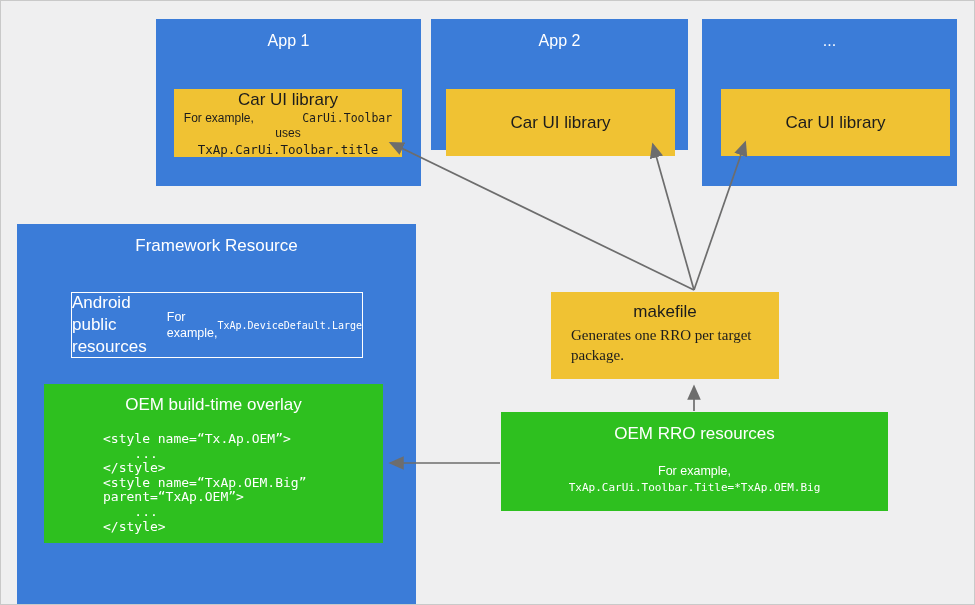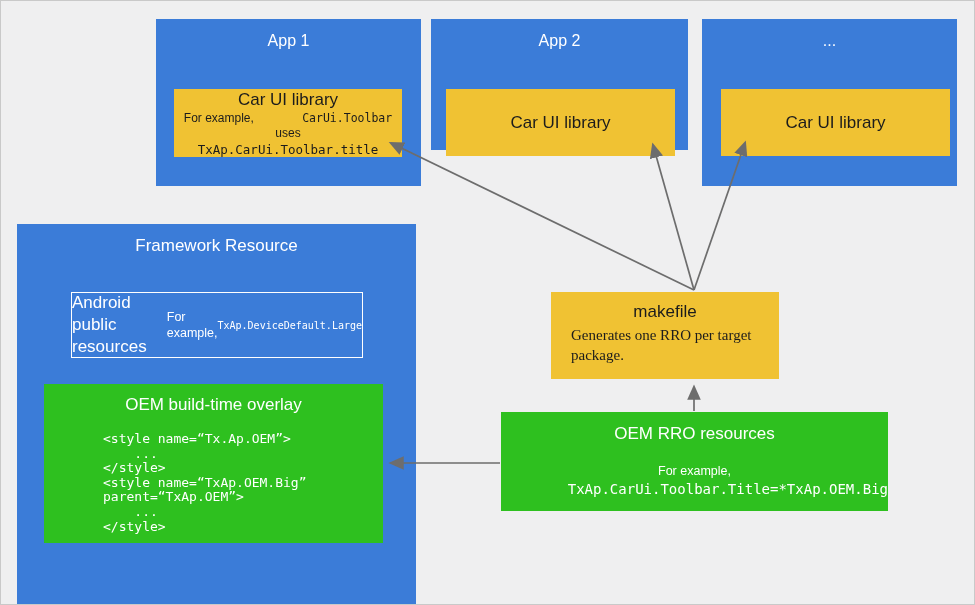--- a/index.html
+++ b/index.html
@@ -42,21 +42,21 @@
     position:absolute; left:11px; top:48px; right:6px;
     font-size:13px; line-height:14.6px; color:#ffffff;margin-left:48px;
   }
   .overlay-code div { white-space:pre; }
 
   .mk-desc {
     position:absolute; top:34px; left:20px; right:20px;
     font-size:15px; line-height:1.3;font-family:Liberation Serif, serif;
   }
   .rro-label { position:absolute; left:0; right:0; top:52px; text-align:center; font-size:12.5px; }
-  .rro-code  { position:absolute; left:0; right:0; top:69px; text-align:right; font-size:14px; }
+  .rro-code  { position:absolute; left:0; right:0; top:69px; text-align:center; font-size:11px; }
 
   .arrows { position:absolute; left:0; top:0; pointer-events:none; z-index:10; }
   .arrows line { stroke:var(--arrow,#6d6d6d); stroke-width:1.7; }
   .ah { fill:var(--arrow,#6d6d6d); }
 </style>
 </head>
 <body>
 
 <div class="canvas">
 

